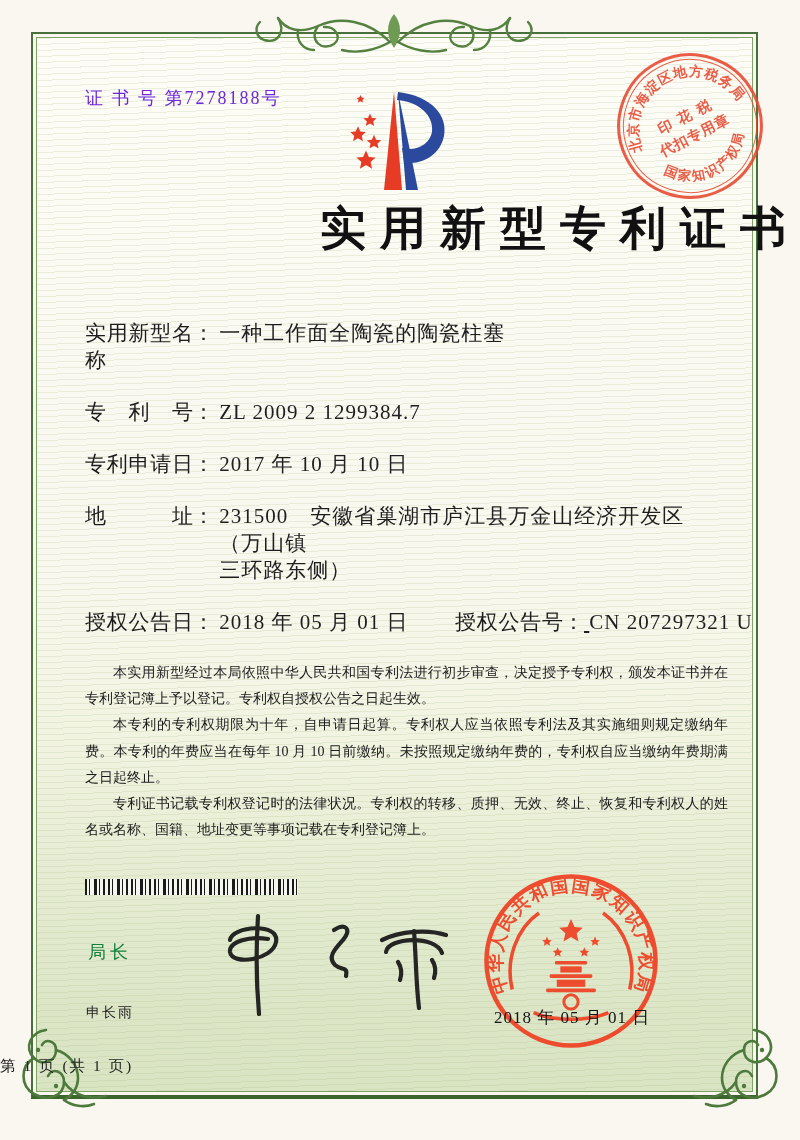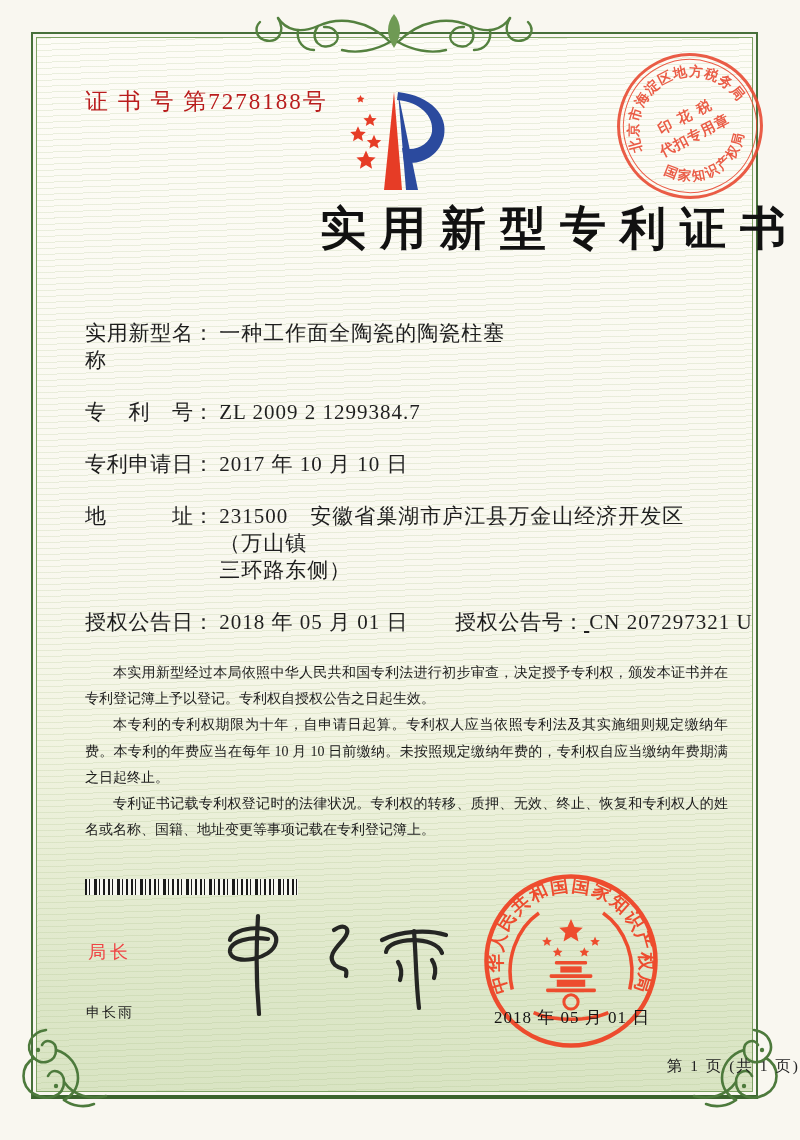--- a/index.html
+++ b/index.html
@@ -17,21 +17,21 @@
            background:repeating-linear-gradient(178deg, rgba(160,185,125,.20) 0 1px, rgba(0,0,0,0) 1px 6px);
            pointer-events:none; }
 
   .orn { position:absolute; color:#54813f; }
   .orn svg { display:block; }
   #orn-top { left:252px; top:2px; }
   #orn-bl { left:16px; top:1026px; }
   #orn-br { left:688px; top:1026px; transform:scaleX(-1); }
 
   
-  .cert-no { position:absolute; left:85px; top:86px; font-size:23px; letter-spacing:2px; color:#b91c1c;text-align:center; }
+  .cert-no { position:absolute; left:85px; top:86px; font-size:18px; letter-spacing:2px; color:#6d28d9;text-align:center; }
   .logo { position:absolute; left:340px; top:90px; width:120px; height:104px; }
   .title { position:absolute; left:0; top:198px; width:800px; text-align:right;
            font-size:46px; font-weight:bold; letter-spacing:14px; color:#111; }
 
   
   .fields { position:absolute; left:85px; top:320px; width:645px; font-size:21px; }
   .frow { position:relative; margin-bottom:25px; line-height:27px; }
   .lbl { display:inline-block; width:108px; text-align:justify; text-align-last:justify;
          vertical-align:top; color:#1c1c1c; }
   .colon { display:inline-block; vertical-align:top; }
@@ -45,34 +45,34 @@
 
   
   .barcode { position:absolute; left:85px; top:879px; width:213px; height:16px;
            background:repeating-linear-gradient(90deg,
              #1a1a1a 0 2px, #f6f6f0 2px 4px, #1a1a1a 4px 5px, #f6f6f0 5px 9px,
              #1a1a1a 9px 12px, #f6f6f0 12px 14px, #1a1a1a 14px 15px, #f6f6f0 15px 18px,
              #1a1a1a 18px 20px, #f6f6f0 20px 23px); }
 
   
   .signer-title { position:absolute; left:88px; top:940px; font-size:18px;
-           font-family:"Liberation Sans","DejaVu Sans",sans-serif; color:#ef4444; letter-spacing:4px; }
+           font-family:"Liberation Sans","DejaVu Sans",sans-serif; color:#15803d; letter-spacing:4px; }
   .signer-name { position:absolute; left:86px; top:1004px; font-size:14px;
            font-family:"Liberation Sans","DejaVu Sans",sans-serif; color:#222; letter-spacing:2px; }
   .signature { position:absolute; left:196px; top:908px; width:256px; height:118px; }
 
   
   .seal { position:absolute; left:482px; top:872px; width:178px; height:178px; opacity:.93; }
   .seal-date { position:absolute; left:494px; top:1006px; width:180px; font-size:17px;
            color:#141414; letter-spacing:1px; z-index:5; }
   .stamp { position:absolute; left:614px; top:50px; width:152px; height:152px;
            transform:rotate(-27deg); opacity:.88; z-index:4; }
 
   
-  .page-no { position:absolute; left:0; top:1056px; width:800px; text-align:right;
+  .page-no { position:absolute; left:0; top:1056px; width:800px; text-align:left;
            font-size:15.5px; color:#222; letter-spacing:2px; }
 </style>
 </head>
 <body>
 
 <div class="page">
 
   <div class="frame">
     <div class="frame-inner"></div>
   </div>

